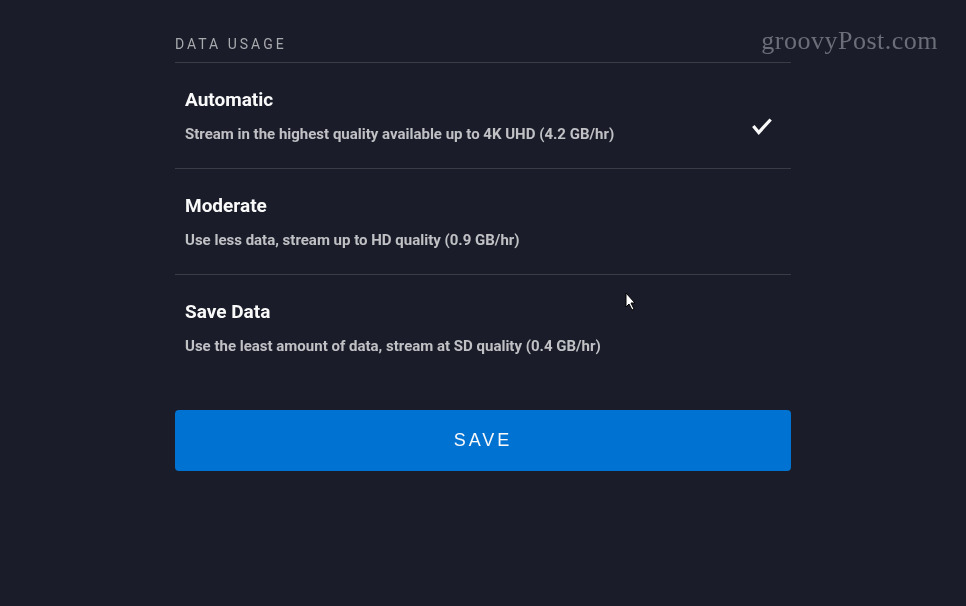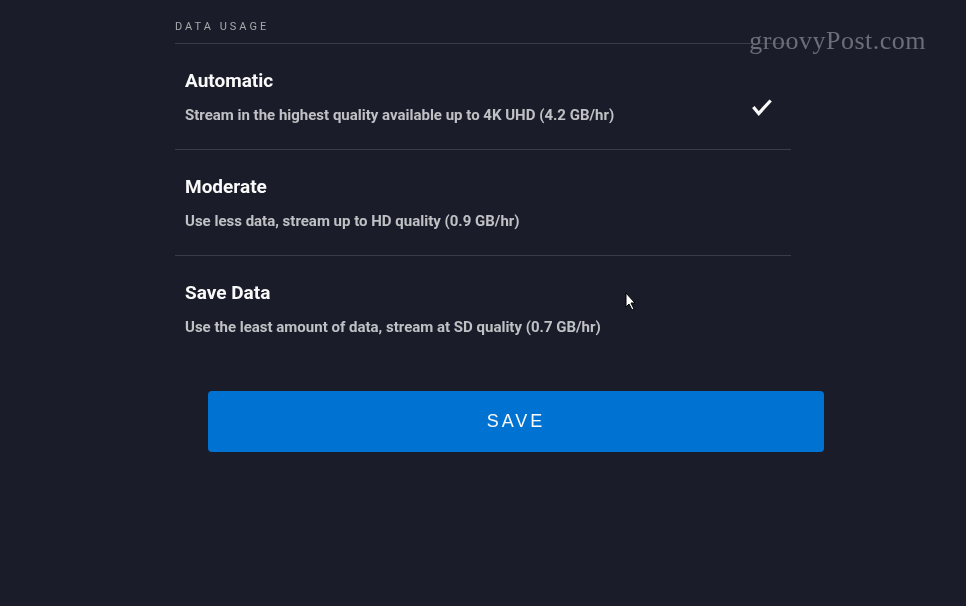--- a/index.html
+++ b/index.html
@@ -21,34 +21,35 @@
     }
     .page-title {
       font-size: 40px;
       font-weight: 700;
       margin-bottom: 52px;
       letter-spacing: -0.5px;
     }
     .watermark {
       position: absolute;
       top: 26px;
-      right: 40px;
+      right: 28px;
       color: #6b6e78;
       font-family: Georgia, "Times New Roman", serif;
       font-size: 26px;
       letter-spacing: 0.5px;
     }
     .section-label {
-      font-size: 11px;
+      font-size: 14px;
       letter-spacing: 3px;
       color: #a8a9ad;
       text-transform: uppercase;
       padding-bottom: 10px;
       border-bottom: 1px solid #3a3c46;
       font-weight: 400;
+      margin-top: 16px;
     }
     .option {
       padding: 25px 10px 25px 10px;
       border-bottom: 1px solid #3a3c46;
       display: flex;
       justify-content: space-between;
       align-items: flex-end;
       cursor: pointer;
       position: relative;
     }
@@ -85,21 +86,20 @@
       background: #0072d2;
       color: #f9f9f9;
       font-size: 18px;
       font-weight: 500;
       letter-spacing: 3px;
       border: none;
       padding: 20px 0;
       margin-top: 30px;
       cursor: pointer;
       border-radius: 4px;
-      margin-left: 33px;
     }
     .cursor {
       position: absolute;
       top: 291px;
       left: 620px;
       pointer-events: none;
     }
   </style>
 </head>
 <body>
@@ -125,21 +125,21 @@
   <div class="option">
     <div class="option-content">
       <div class="option-title">Moderate</div>
       <div class="option-description">Use less data, stream up to HD quality (0.9 GB/hr)</div>
     </div>
   </div>
 
   <div class="option">
     <div class="option-content">
       <div class="option-title">Save Data</div>
-      <div class="option-description">Use the least amount of data, stream at SD quality (0.7 GB/hr)</div>
+      <div class="option-description">Use the least amount of data, stream at SD quality (0.4 GB/hr)</div>
     </div>
   </div>
 
   <button class="save-button">SAVE</button>
 </div>
 
 <div class="cursor">
   <svg width="18" height="22" viewBox="0 0 18 22">
     <path d="M 6 2 L 6 16 L 9 13 L 12 19 L 14 18 L 11 12 L 15 12 Z" fill="white" stroke="black" stroke-width="1"></path>
   </svg>

